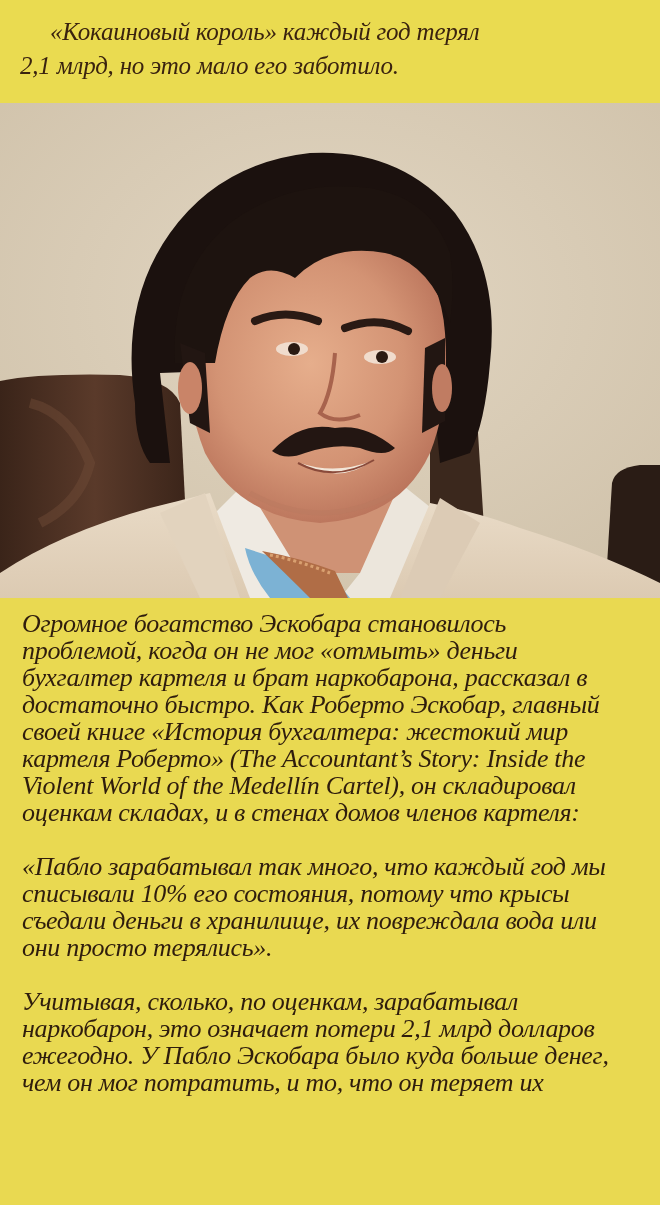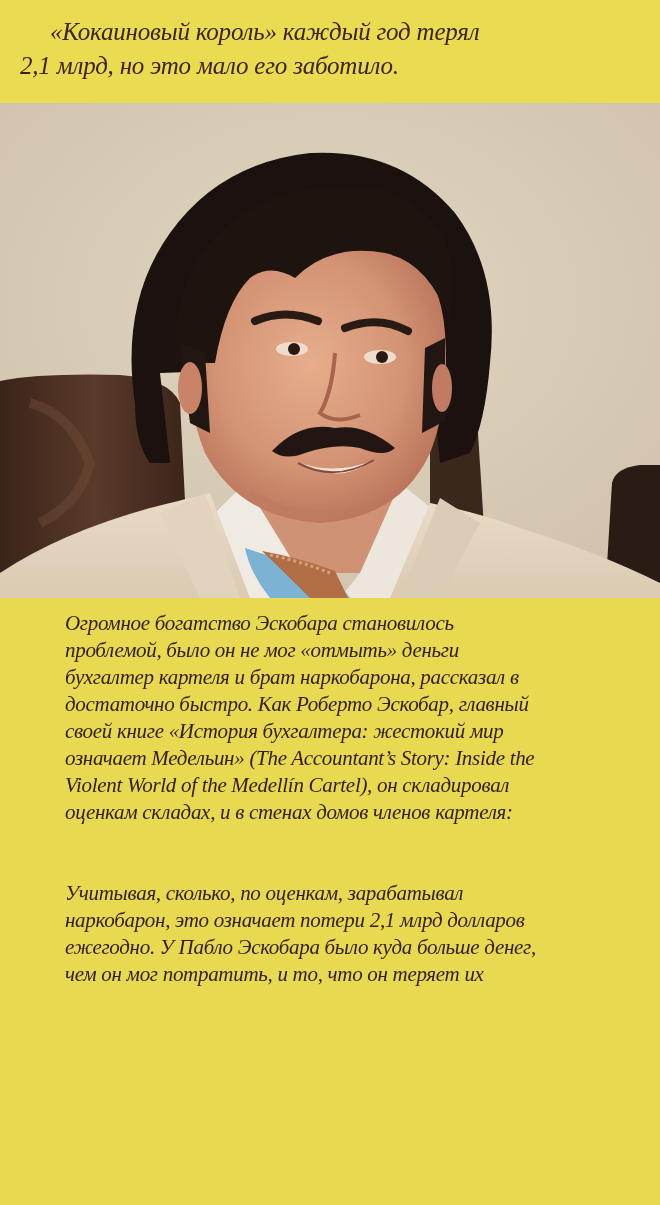--- a/index.html
+++ b/index.html
@@ -52,26 +52,25 @@
       width: 630px;
     }
     .para {
       margin: 0;
       padding: 0;
     }
     .line {
       display: block;
       font-family: "Liberation Serif", "DejaVu Serif", serif;
       font-style: italic;
-      font-size: 21px;
+      font-size: 26px;
       line-height: 27px;
       white-space: nowrap;
       color: #2f1d0d;
       letter-spacing: -0.3px;
-      margin-left: 43px;
     }
     .gap { height: 27px; }
   </style>
 </head>
 <body>
 
 <div class="header">
   <div class="title-line l1">«Кокаиновый король» каждый год терял</div>
   <div class="title-line l2">2,1 млрд, но это мало его заботило.</div>
 </div>
@@ -149,29 +148,35 @@
     <path d="M300 360 Q335 372 372 358 Q340 382 300 360 Z" fill="#f2e6d8"></path>
     <path d="M298 360 Q335 380 374 357" stroke="#8a4a3a" stroke-width="2" fill="none"></path>
 
     <path d="M250 390 Q320 430 395 390" stroke="#b97a60" stroke-width="5" fill="none" opacity="0.5"></path>
   </svg>
 </div>
 
 <div class="body-text">
   <div class="para">
     <span class="line">Огромное богатство Эскобара становилось</span>
-    <span class="line">проблемой, было он не мог «отмыть» деньги</span>
+    <span class="line">проблемой, когда он не мог «отмыть» деньги</span>
     <span class="line">бухгалтер картеля и брат наркобарона, рассказал в</span>
     <span class="line">достаточно быстро. Как Роберто Эскобар, главный</span>
     <span class="line">своей книге «История бухгалтера: жестокий мир</span>
-    <span class="line">означает Медельин» (The Accountant’s Story: Inside the</span>
+    <span class="line">картеля Роберто» (The Accountant’s Story: Inside the</span>
     <span class="line">Violent World of the Medellín Cartel), он складировал</span>
     <span class="line">оценкам складах, и в стенах домов членов картеля:</span>
   </div>
   <div class="gap"></div>
+  <div class="para">
+    <span class="line">«Пабло зарабатывал так много, что каждый год мы</span>
+    <span class="line">списывали 10% его состояния, потому что крысы</span>
+    <span class="line">съедали деньги в хранилище, их повреждала вода или</span>
+    <span class="line">они просто терялись».</span>
+  </div>
   <div class="gap"></div>
   <div class="para">
     <span class="line">Учитывая, сколько, по оценкам, зарабатывал</span>
     <span class="line">наркобарон, это означает потери 2,1 млрд долларов</span>
     <span class="line">ежегодно. У Пабло Эскобара было куда больше денег,</span>
     <span class="line">чем он мог потратить, и то, что он теряет их</span>
   </div>
 </div>
 
 </body></html>

